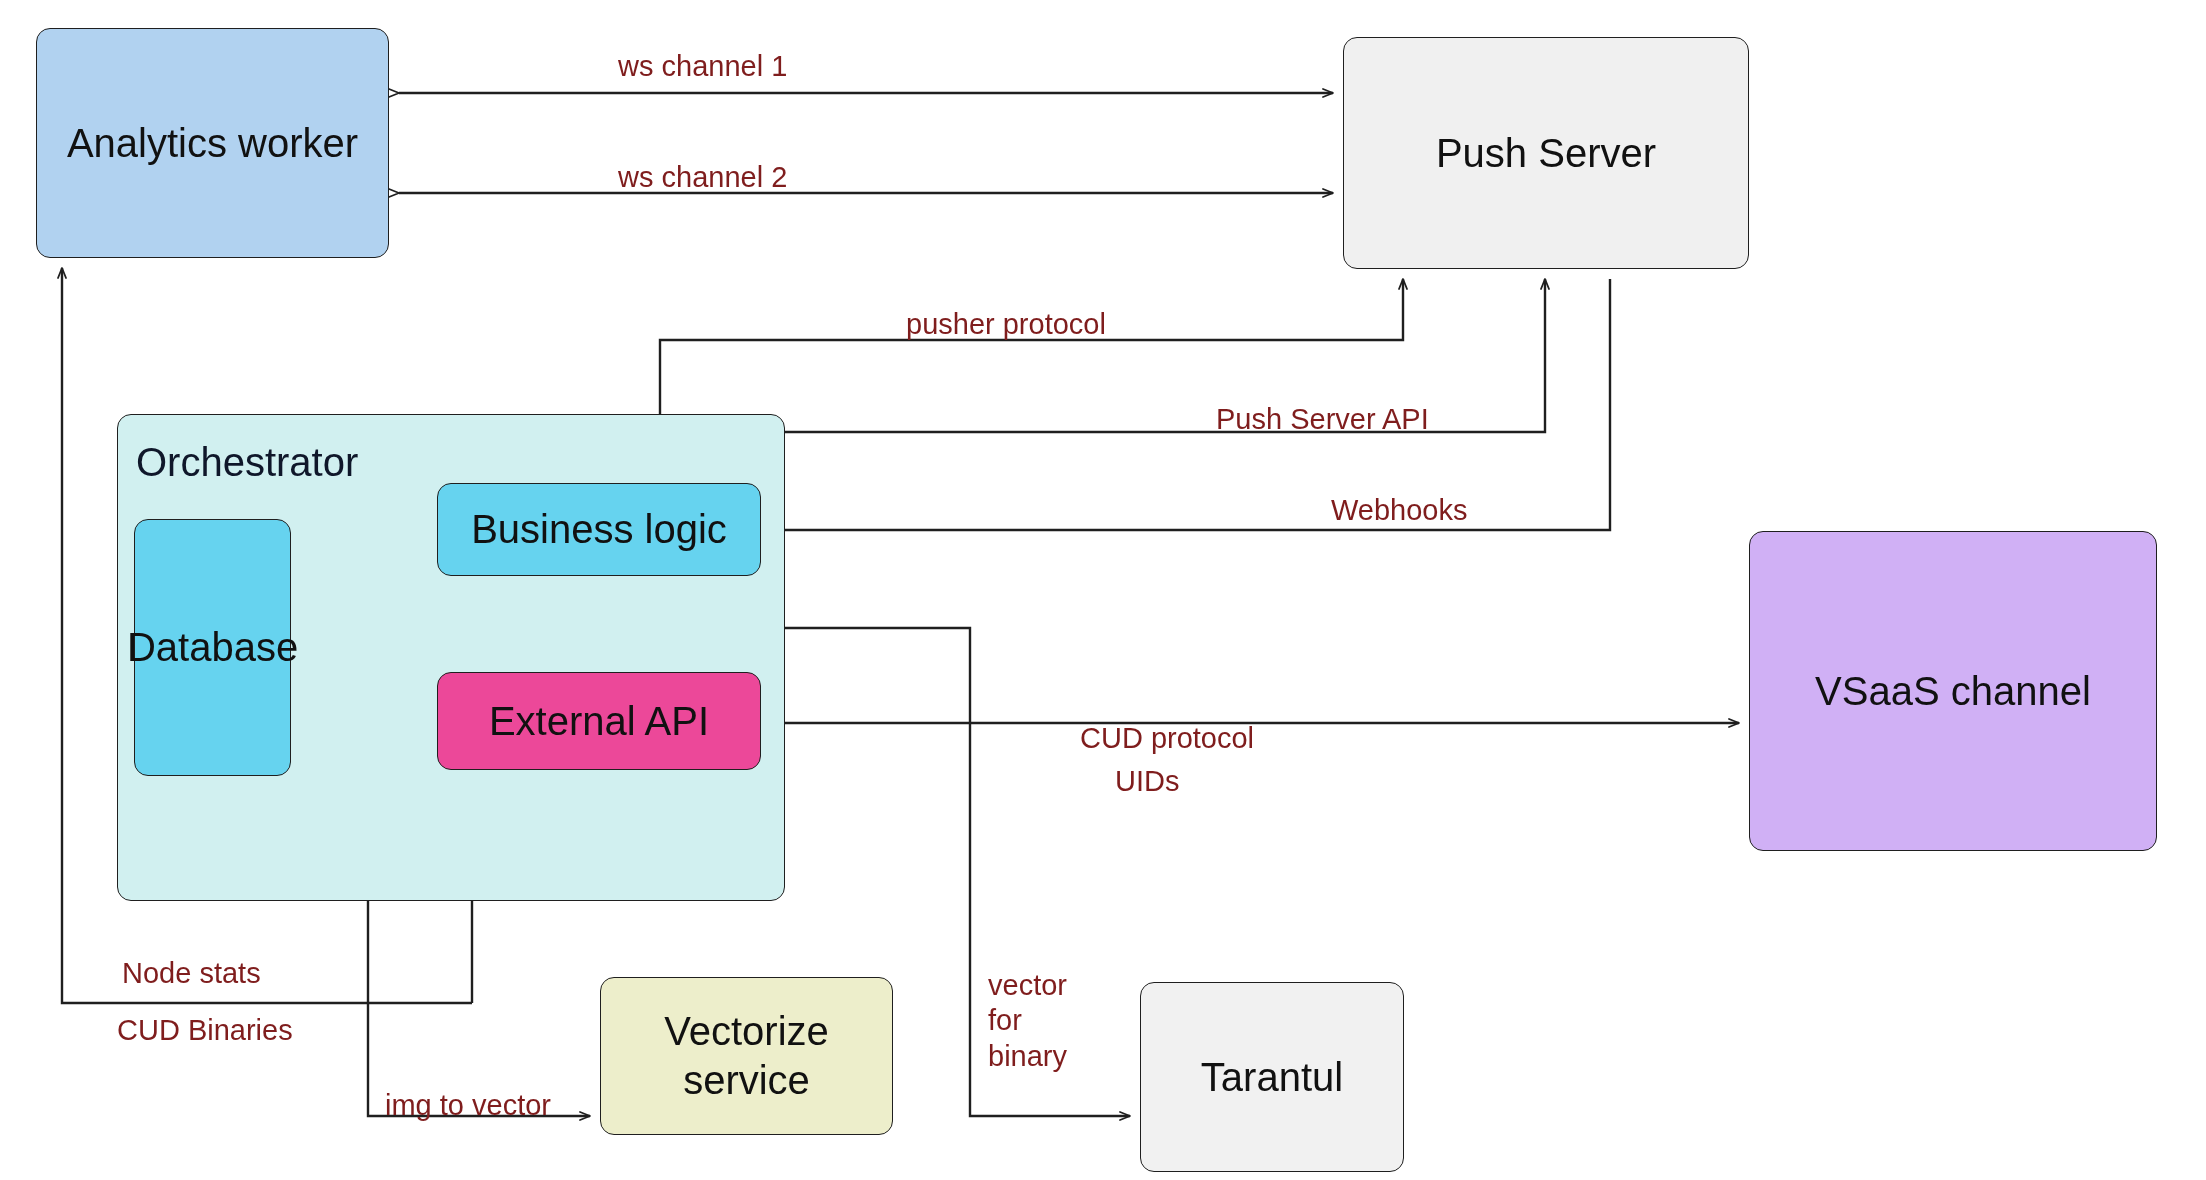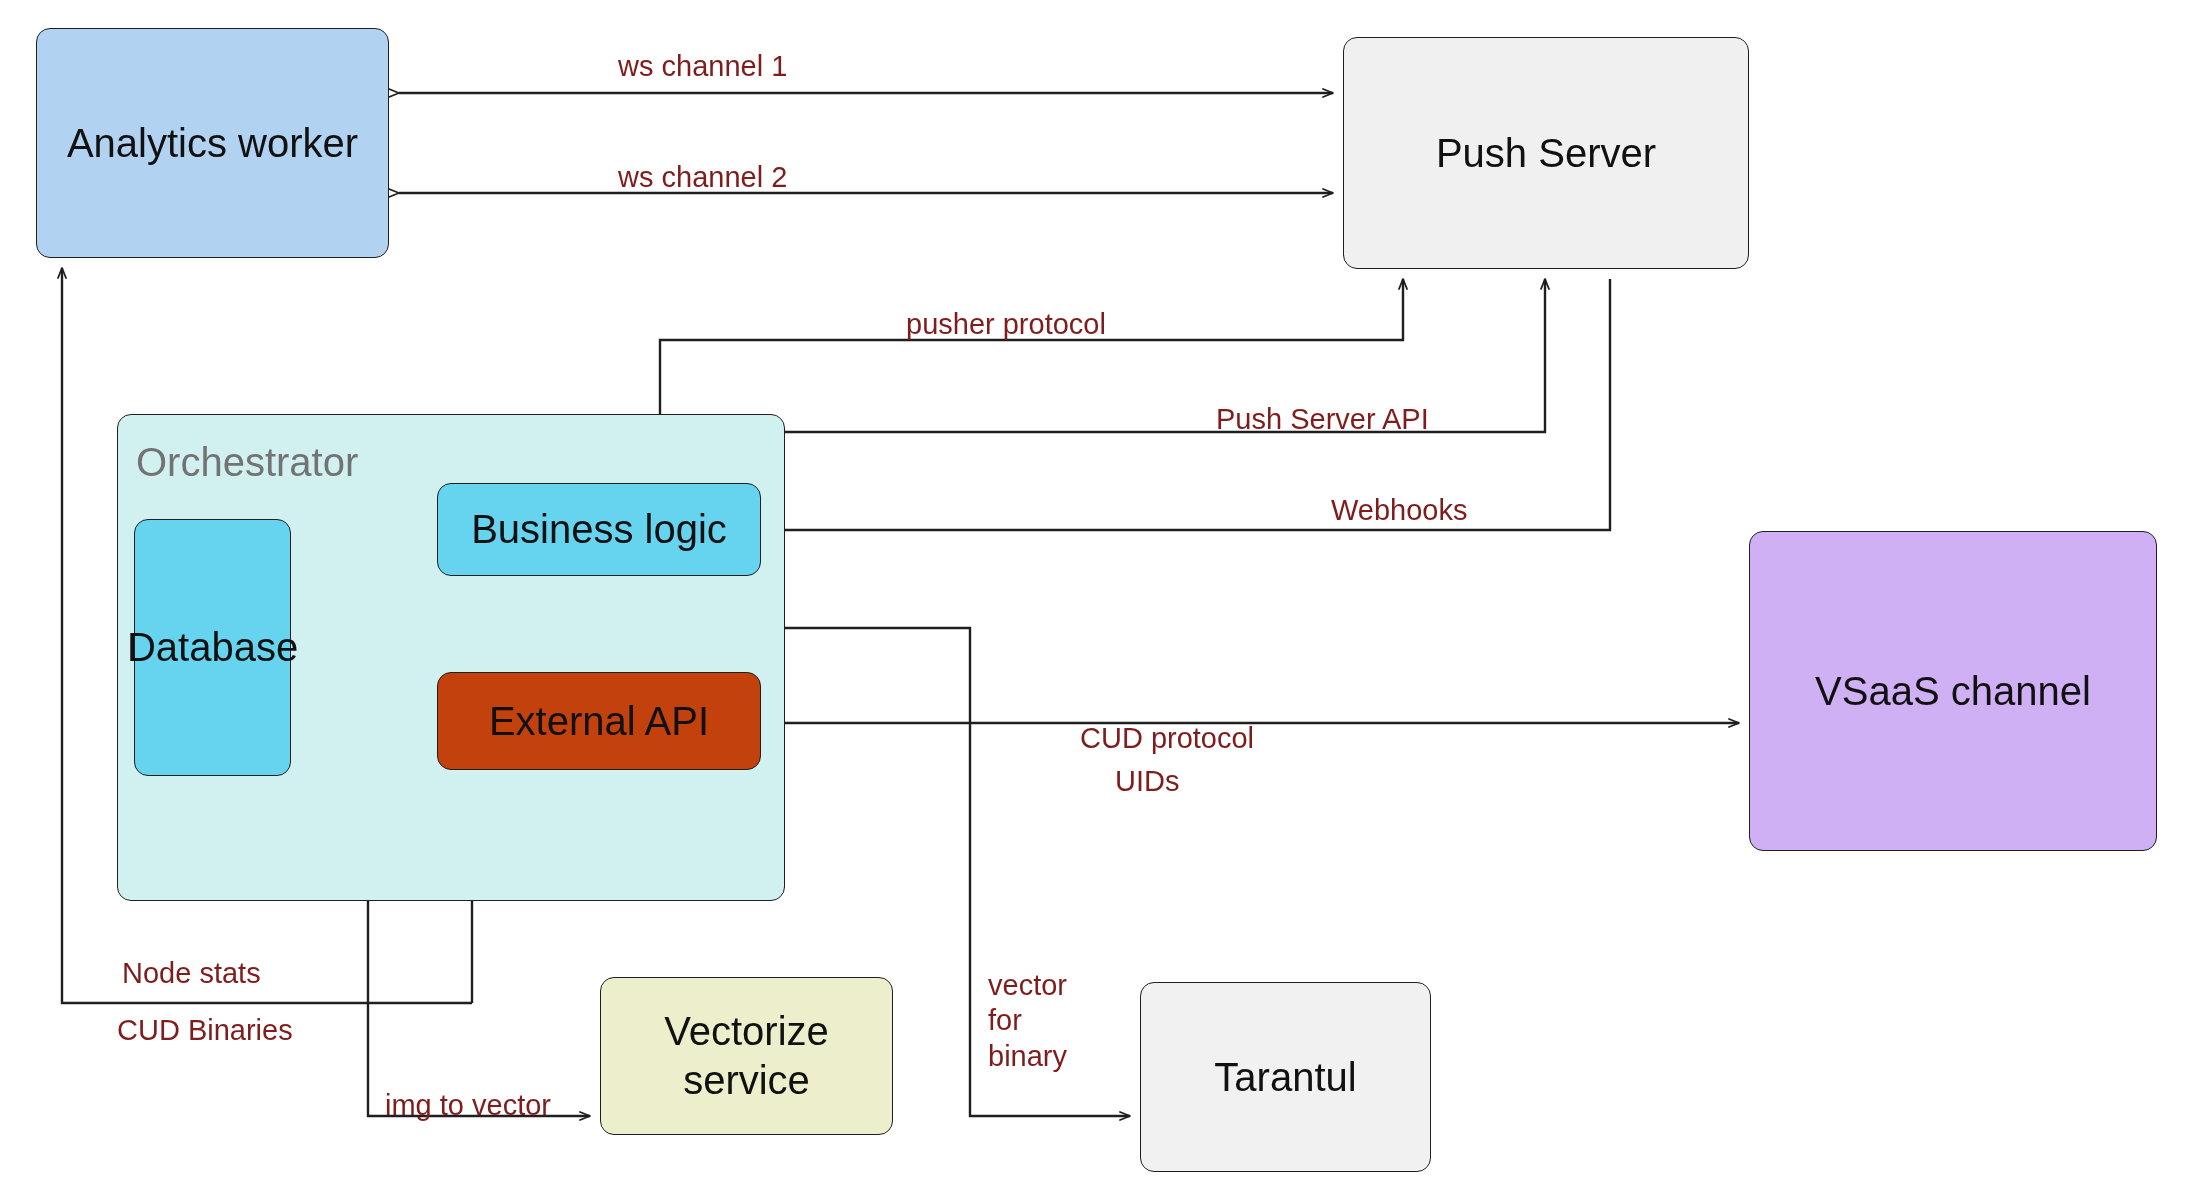--- a/index.html
+++ b/index.html
@@ -4,21 +4,21 @@
 <title>Architecture Diagram</title>
 <style>
   html,body{margin:0;padding:0;background:#ffffff;}
   body{font-family:"Liberation Sans","DejaVu Sans",sans-serif;}
   #stage{position:relative;width:2206px;height:1180px;background:#ffffff;overflow:hidden;}
   #wires{position:absolute;left:0;top:0;width:2206px;height:1180px;pointer-events:none;}
   .node{position:absolute;box-sizing:border-box;display:flex;align-items:center;
         justify-content:center;text-align:center;border:1.6px solid #1f1f1f;}
   .node span{display:block;line-height:1.22;color:#111111;}
   .rounded{border-radius:14px;}
-  .grp-label{position:absolute;color:#737373;white-space:nowrap;}
+  .grp-label{position:absolute;color:#0f172a;white-space:nowrap;}
   .edge-label{position:absolute;color:#7f1d1d;white-space:nowrap;background:transparent;}
   .edge-label.multi{white-space:normal;line-height:1.22;}
   .t29{font-size:29px;}
   .t30{font-size:40px;}
 </style>
 </head>
 <body>
 
 <div id="stage">
 
@@ -67,34 +67,34 @@
   <div class="grp-label t30" style="left:136px;top:440px;">Orchestrator</div>
 
   <div class="node rounded t30" style="left:134px;top:519px;width:157px;height:257px;background:#66d3ef;">
     <span>Database</span>
   </div>
 
   <div class="node rounded t30" style="left:437px;top:483px;width:324px;height:93px;background:#66d3ef;">
     <span>Business logic</span>
   </div>
 
-  <div class="node rounded t30" style="left:437px;top:672px;width:324px;height:98px;background:#c2410c;">
+  <div class="node rounded t30" style="left:437px;top:672px;width:324px;height:98px;background:#ec4899;">
     <span>External API</span>
   </div>
 
   <div class="node rounded t30" style="left:1749px;top:531px;width:408px;height:320px;background:#d0b0f5;">
     <span>VSaaS channel</span>
   </div>
 
   <div class="node rounded t30" style="left:600px;top:977px;width:293px;height:158px;background:#edeecb;">
     <span style="white-space:pre-line;">Vectorize
 service</span>
   </div>
 
-  <div class="node rounded t30" style="left:1140px;top:982px;width:291px;height:190px;background:#f1f1f1;">
+  <div class="node rounded t30" style="left:1140px;top:982px;width:264px;height:190px;background:#f1f1f1;">
     <span>Tarantul</span>
   </div>
 
   <div class="edge-label t29" style="left:618px;top:50px;">ws channel 1</div>
 
   <div class="edge-label t29" style="left:618px;top:161px;">ws channel 2</div>
 
   <div class="edge-label t29" style="left:906px;top:308px;">pusher protocol</div>
 
   <div class="edge-label t29" style="left:1192px;top:403px;margin-left:24px;">Push Server API</div>

